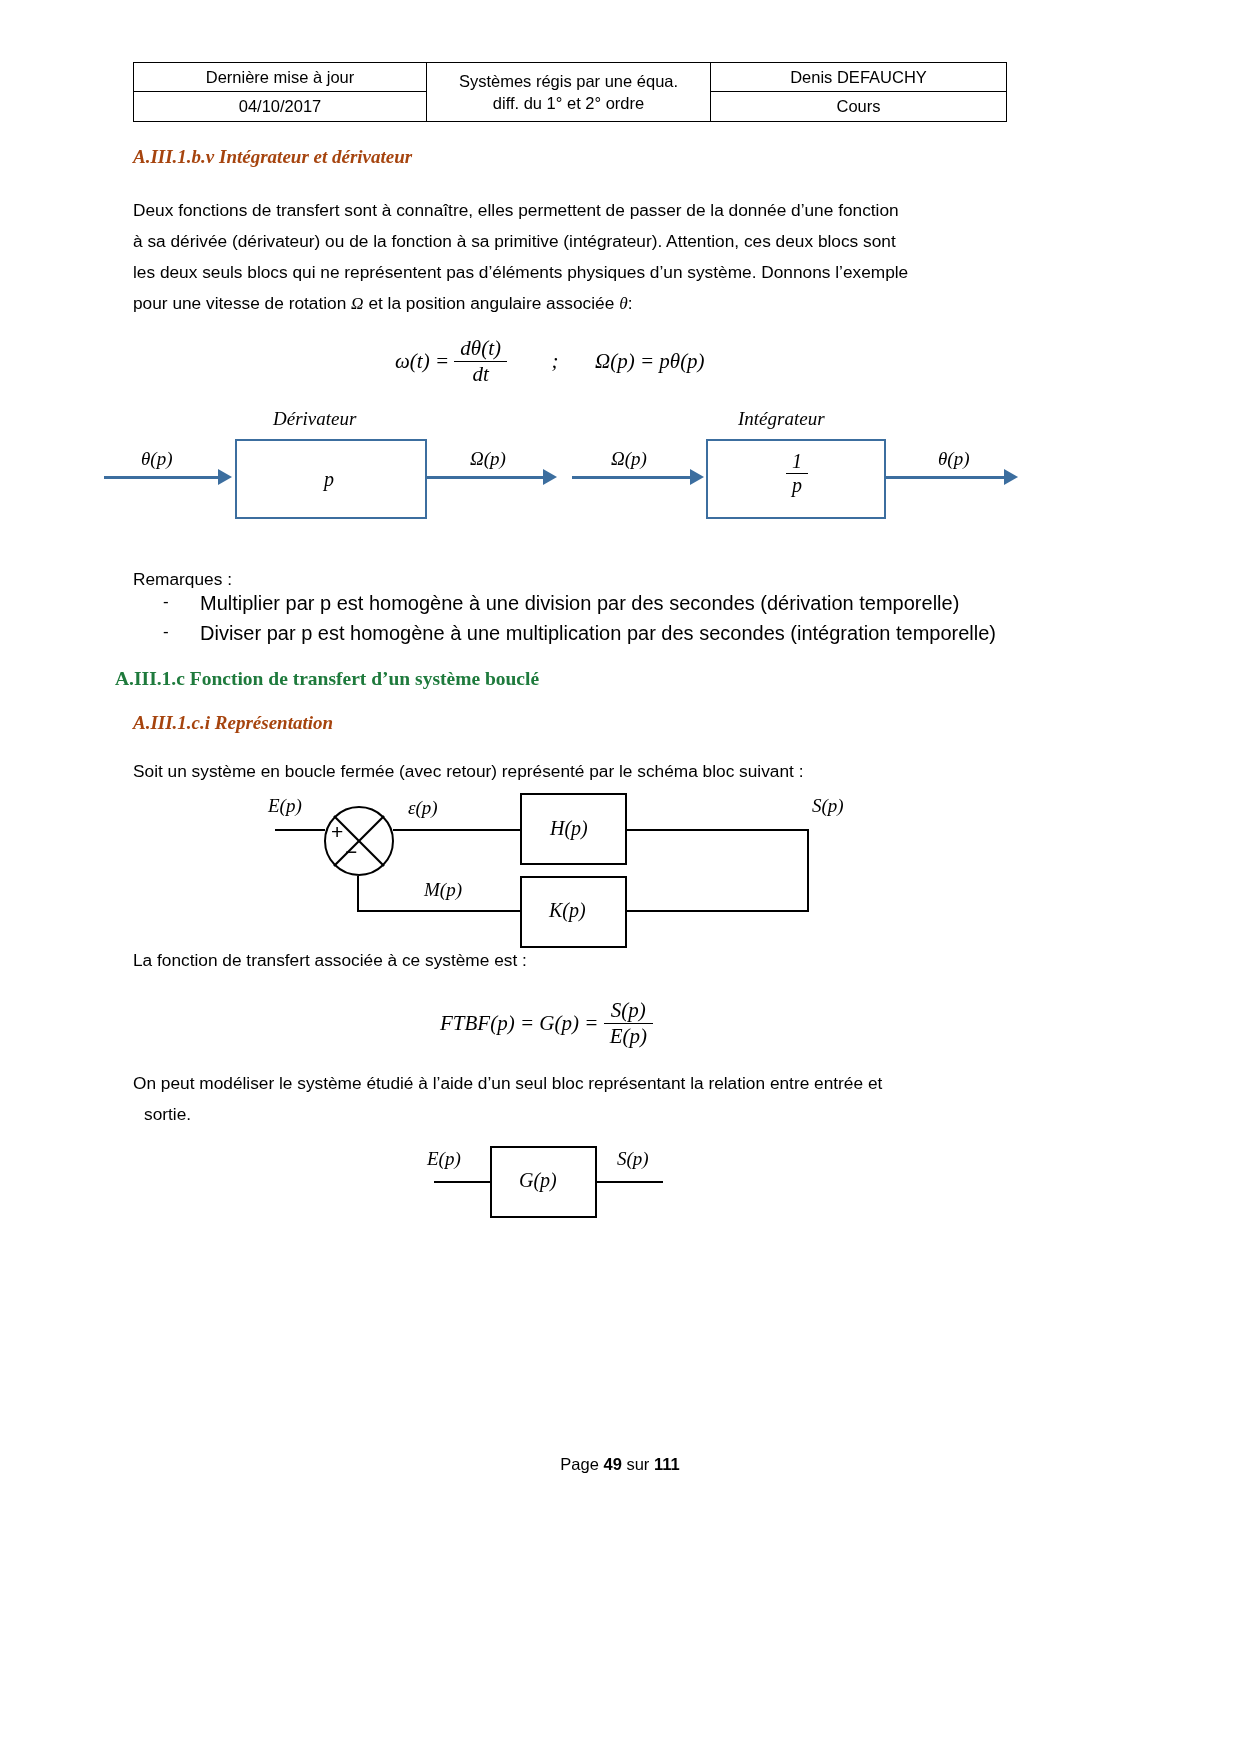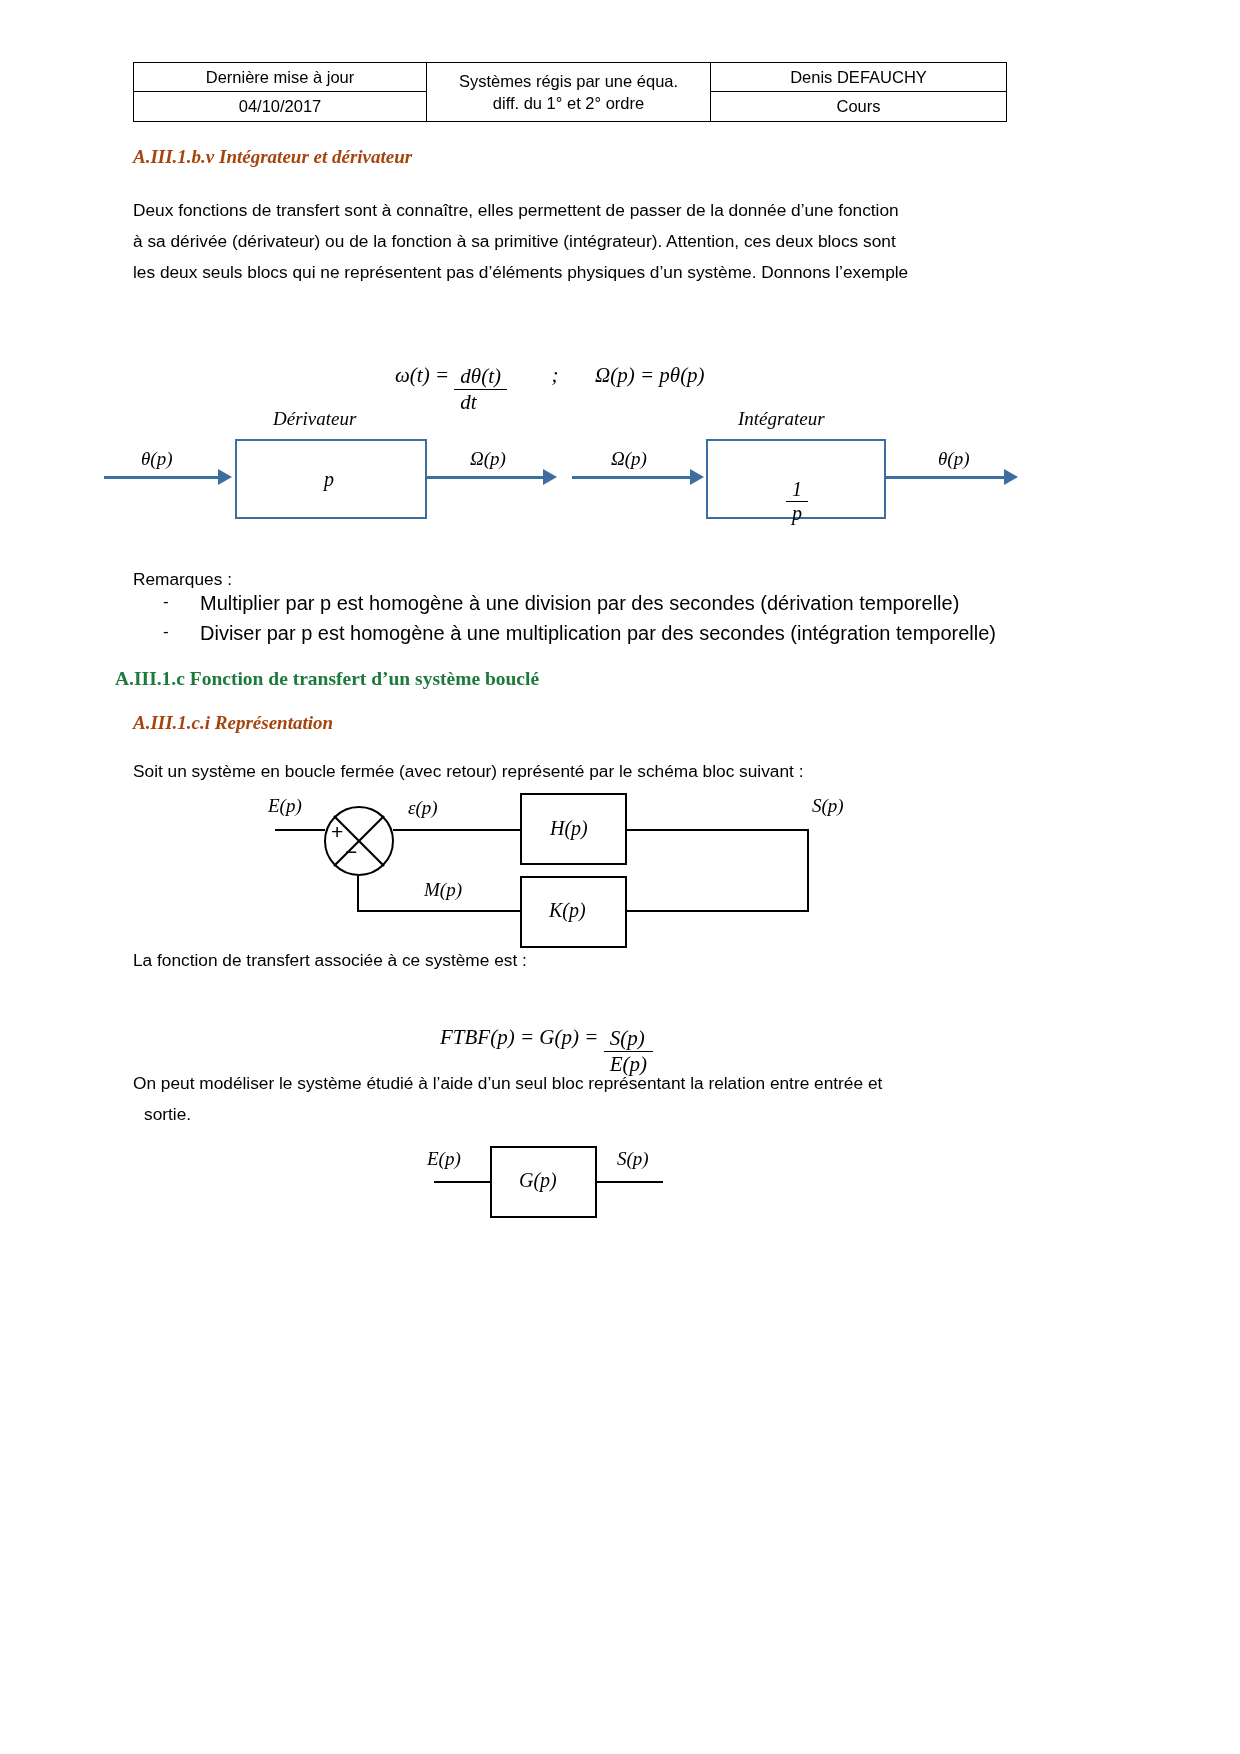--- a/index.html
+++ b/index.html
@@ -58,21 +58,21 @@
   .mi{font-family:"Liberation Serif",serif;font-style:italic;}
 
   
   .math{
     position:absolute;
     font-family:"Liberation Serif", serif;
     font-style:italic;
     font-size:21px;
     white-space:nowrap;
   }
-  .frac{display:inline-block;vertical-align:middle;position:relative;top:-2px;margin-top:28px;}
+  .frac{display:inline-block;vertical-align:middle;text-align:center;position:relative;top:-2px;}
   .frac .num{display:block;padding:0 6px;}
   .frac .den{display:block;padding:0 6px;border-top:1.3px solid #000;}
 
   
   .bullet-dash{position:absolute;font-size:17px;}
   .bullet-txt{position:absolute;font-size:20px;white-space:nowrap;}
 
   
   .blk-blue{
     position:absolute;
@@ -156,20 +156,23 @@
       <td class="hdr-c3">Cours</td>
     </tr>
   </tbody>
     </table>
 
   <div class="h-sub" style="left:133px;top:146px;">A.III.1.b.v Intégrateur et dérivateur</div>
 
   <div class="nowrapline" style="left:133px;top:231px;">à sa dérivée (dérivateur) ou de la fonction à sa primitive (intégrateur). Attention, ces deux blocs sont</div>
   <div class="nowrapline" style="left:133px;top:200px;">Deux fonctions de transfert sont à connaître, elles permettent de passer de la donnée d’une fonction</div>
   <div class="nowrapline" style="left:133px;top:262px;">les deux seuls blocs qui ne représentent pas d’éléments physiques d’un système. Donnons l’exemple</div>
+  <div class="nowrapline" style="left:133px;top:293px;">
+    <span>pour une vitesse de rotation </span><span class="mi">Ω</span><span> et la position angulaire associée </span><span class="mi">θ</span><span>:</span>
+  </div>
 
   <div class="math" style="left:395px;top:338px;">
     <span>ω(t) =</span>
     <span class="frac">
       <span class="num">dθ(t)</span>
       <span class="den">dt</span>
     </span>
     <span style="display:inline-block;width:34px;"></span>
     <span>;</span>
     <span style="display:inline-block;width:26px;"></span>
@@ -267,14 +270,17 @@
 
   <div class="sig" style="left:427px;top:1148px;">E(p)</div>
   <div class="kline" style="left:434px;top:1181px;width:56px;"></div>
 
   <div class="blk-black" style="left:490px;top:1146px;width:107px;height:72px;"></div>
   <div class="blk-label" style="left:519px;top:1169px;">G(p)</div>
 
   <div class="kline" style="left:597px;top:1181px;width:66px;"></div>
   <div class="sig" style="left:617px;top:1148px;">S(p)</div>
 
+  <div class="footer">
+    <span>Page </span><b>49</b><span> sur </span><b>111</b>
+  </div>
 
 </div>
 
 </body></html>

